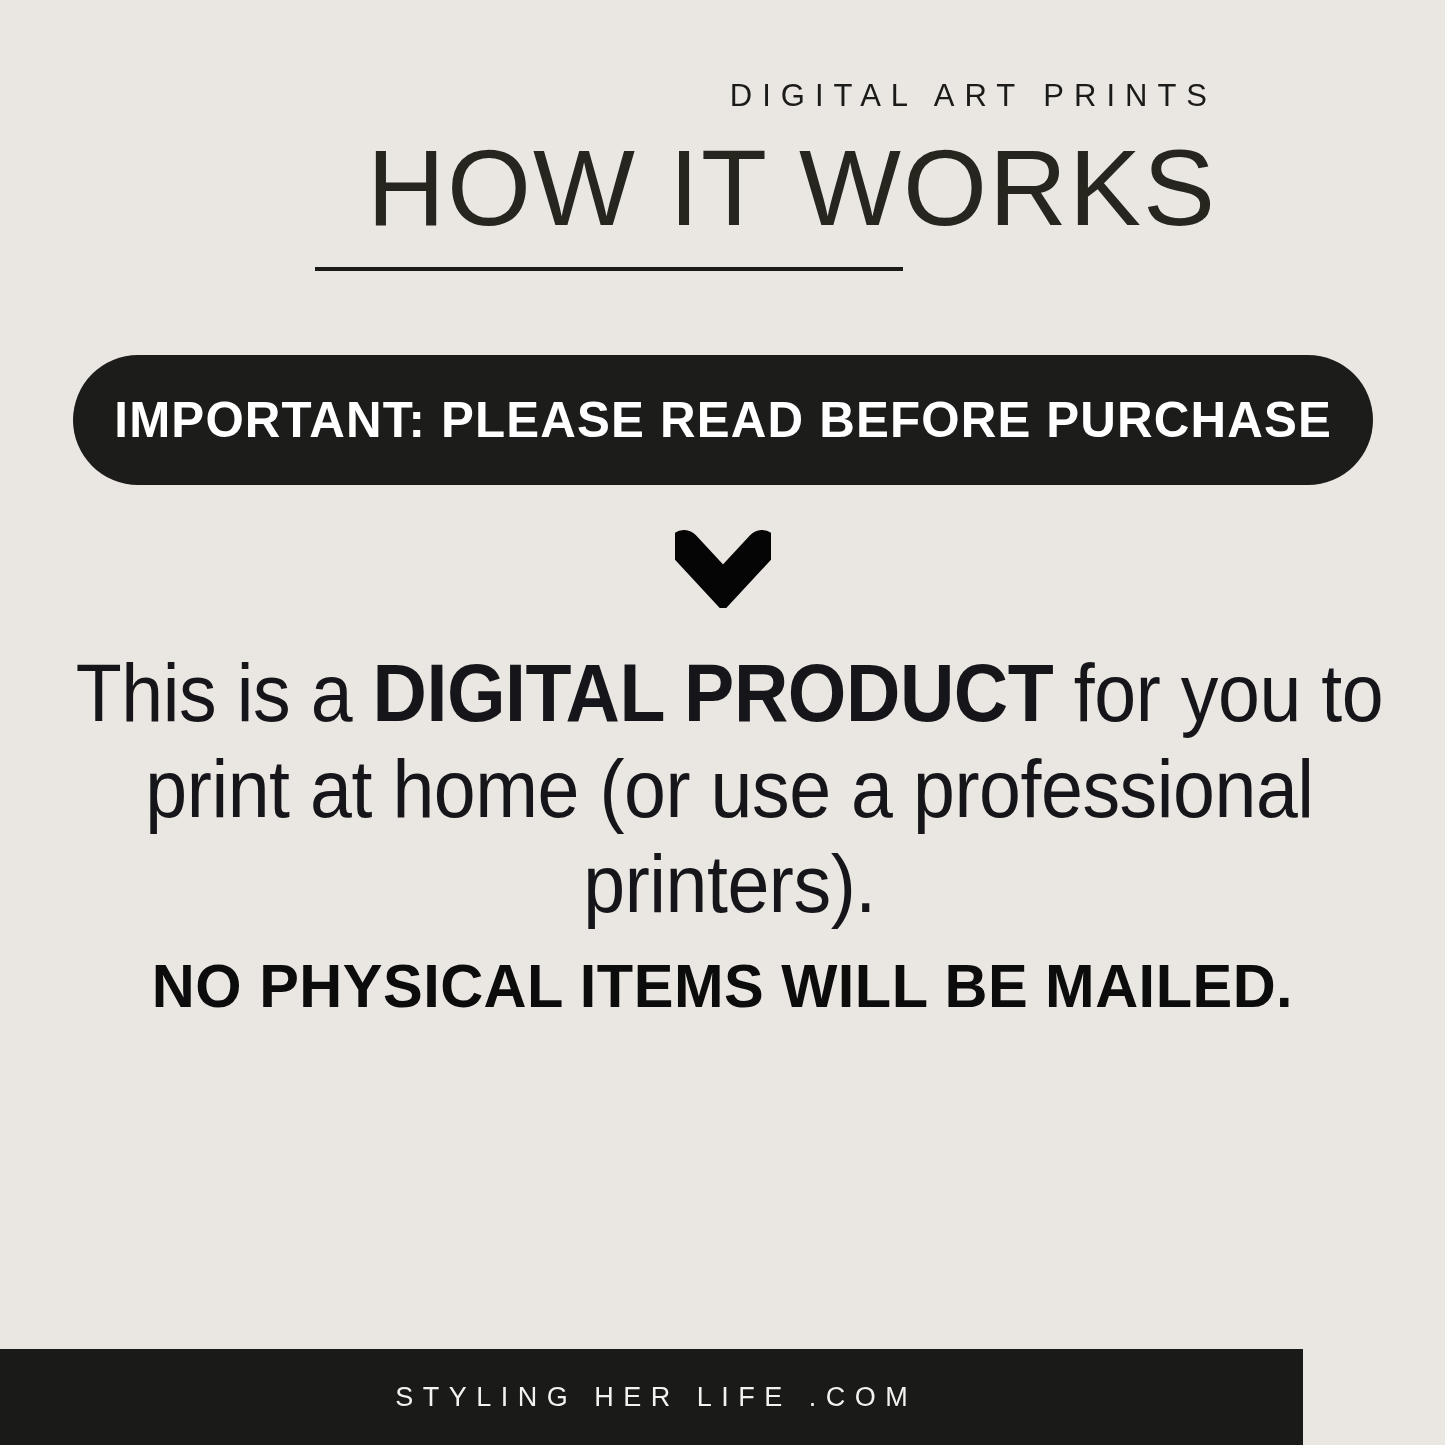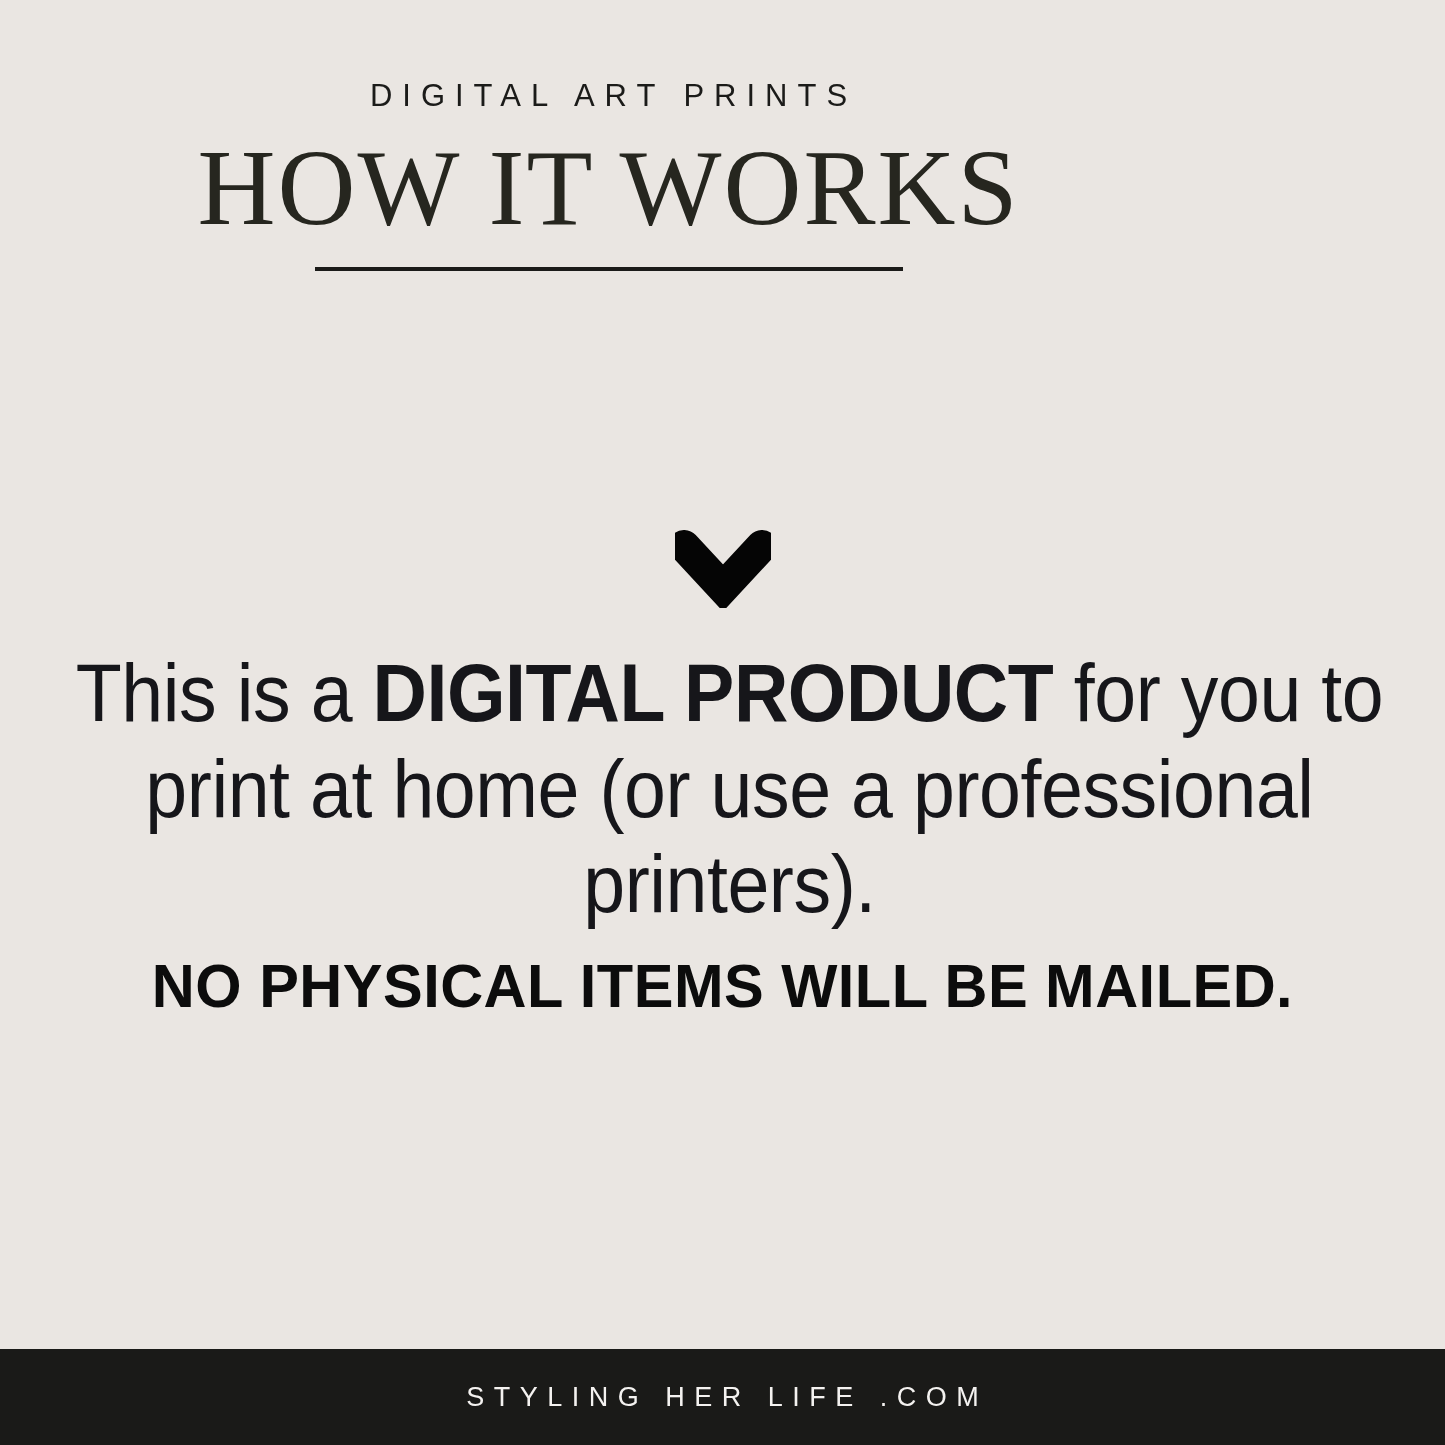--- a/index.html
+++ b/index.html
@@ -21,37 +21,37 @@
     background: #eae6e2;
     box-sizing: border-box;
   }
 
   
   .header {
     position: absolute;
     top: 0;
     left: 0;
     width: 1217px;
-    text-align: center;
+    text-align: right;
   }
 
   .eyebrow {
     margin-top: 80px;
     font-family: "Liberation Sans", sans-serif;
     font-size: 31px;
     font-weight: 400;
     letter-spacing: 10px;
     text-indent: 10px;
     color: #1b1b19;
     line-height: 1;
   }
 
   .title {
     margin-top: 20px;
-    font-family: Liberation Serif, serif;
+    font-family: Liberation Sans, sans-serif;
     font-size: 108px;
     font-weight: 400;
     letter-spacing: 2px;
     color: #26261f;
     line-height: 1.06;
     white-space: nowrap;
   }
 
   .rule-wrap {
     margin-top: 22px;
@@ -139,21 +139,21 @@
     line-height: 1;
     white-space: nowrap;
     transform: scaleX(0.96);
   }
 
   
   .footer {
     position: absolute;
     left: 0;
     bottom: 0;
-    width: 1445px;
+    width: 1303px;
     height: 96px;
     background: #1a1a18;
     display: flex;
     align-items: center;
     justify-content: center;
   }
   .footer-text {
     color: #f4f2f0;
     font-family: "Liberation Sans", sans-serif;
     font-size: 27px;
@@ -170,20 +170,23 @@
 <div class="poster">
 
   <div class="header">
     <div class="eyebrow">DIGITAL ART PRINTS</div>
     <div class="title">HOW IT WORKS</div>
     <div class="rule-wrap">
       <div class="rule"></div>
     </div>
   </div>
 
+  <div class="banner">
+    <span class="banner-text">IMPORTANT: PLEASE READ BEFORE PURCHASE</span>
+  </div>
 
   <div class="chevron-wrap">
     <svg width="96" height="78" viewBox="0 0 96 78">
       <path d="M9 16 L48 58 L87 16" fill="none" stroke="#050505" stroke-width="32" stroke-linecap="round" stroke-linejoin="miter"></path>
     </svg>
   </div>
 
   <div class="body-block">
     <div class="body-line">
       <span>This is a </span><b>DIGITAL PRODUCT</b><span> for you to</span>

